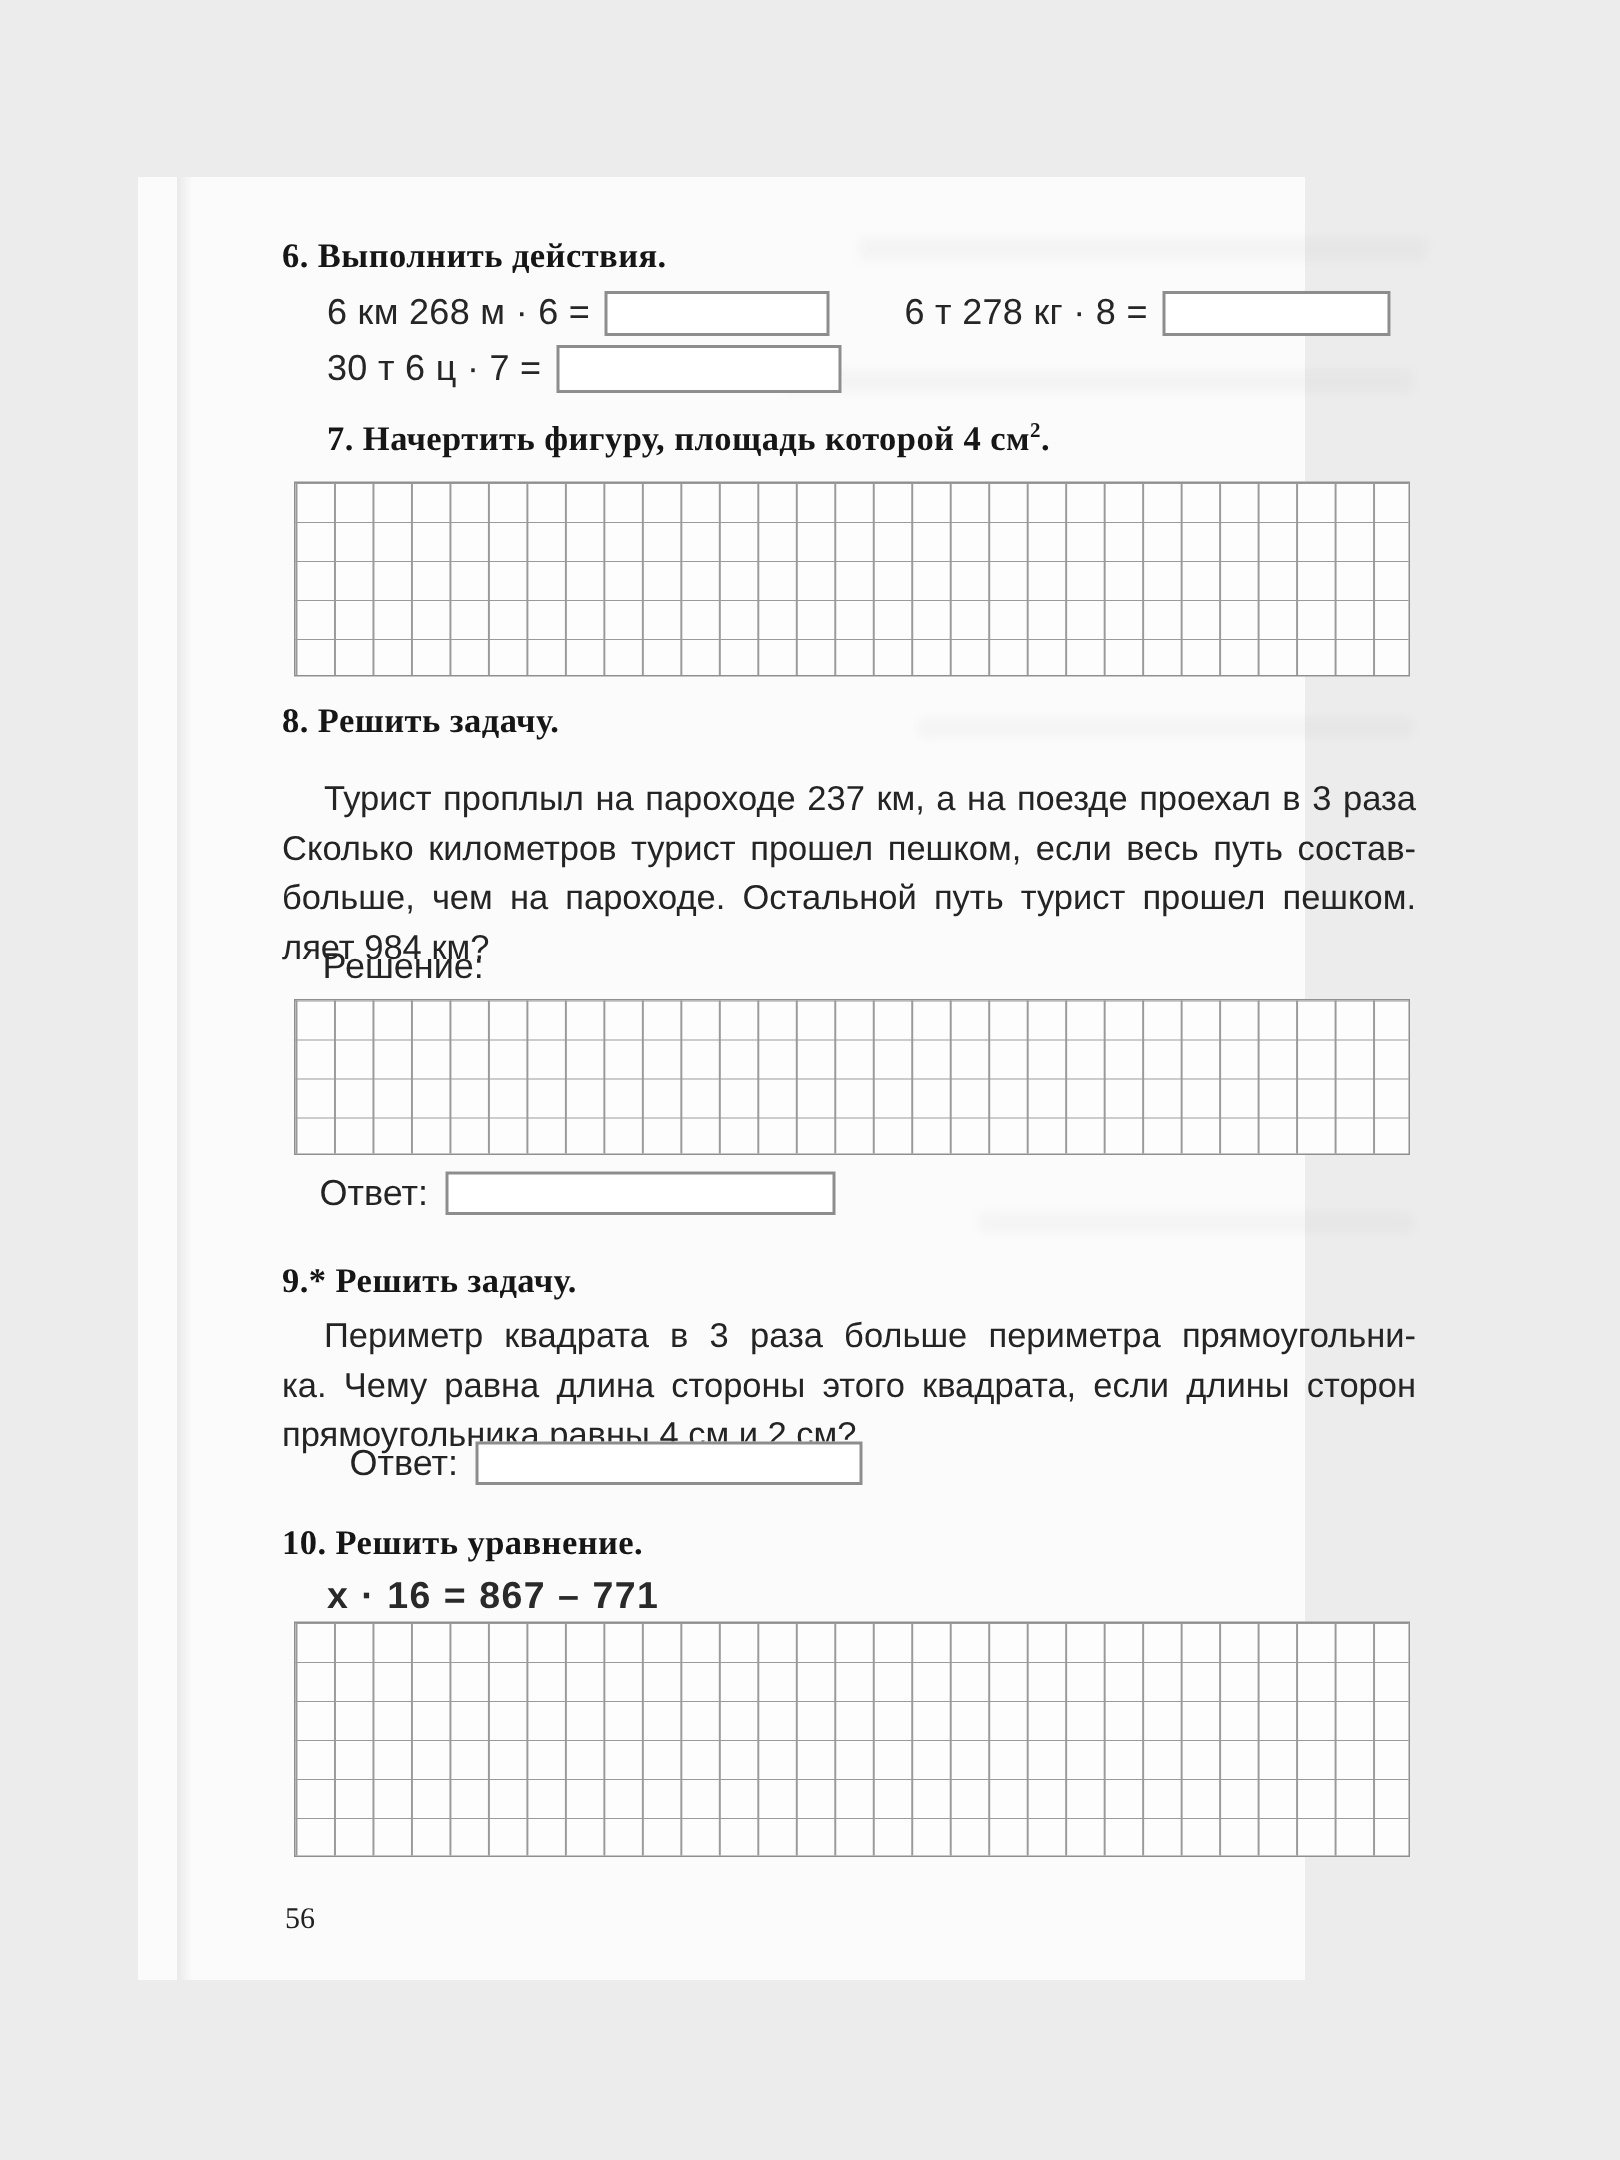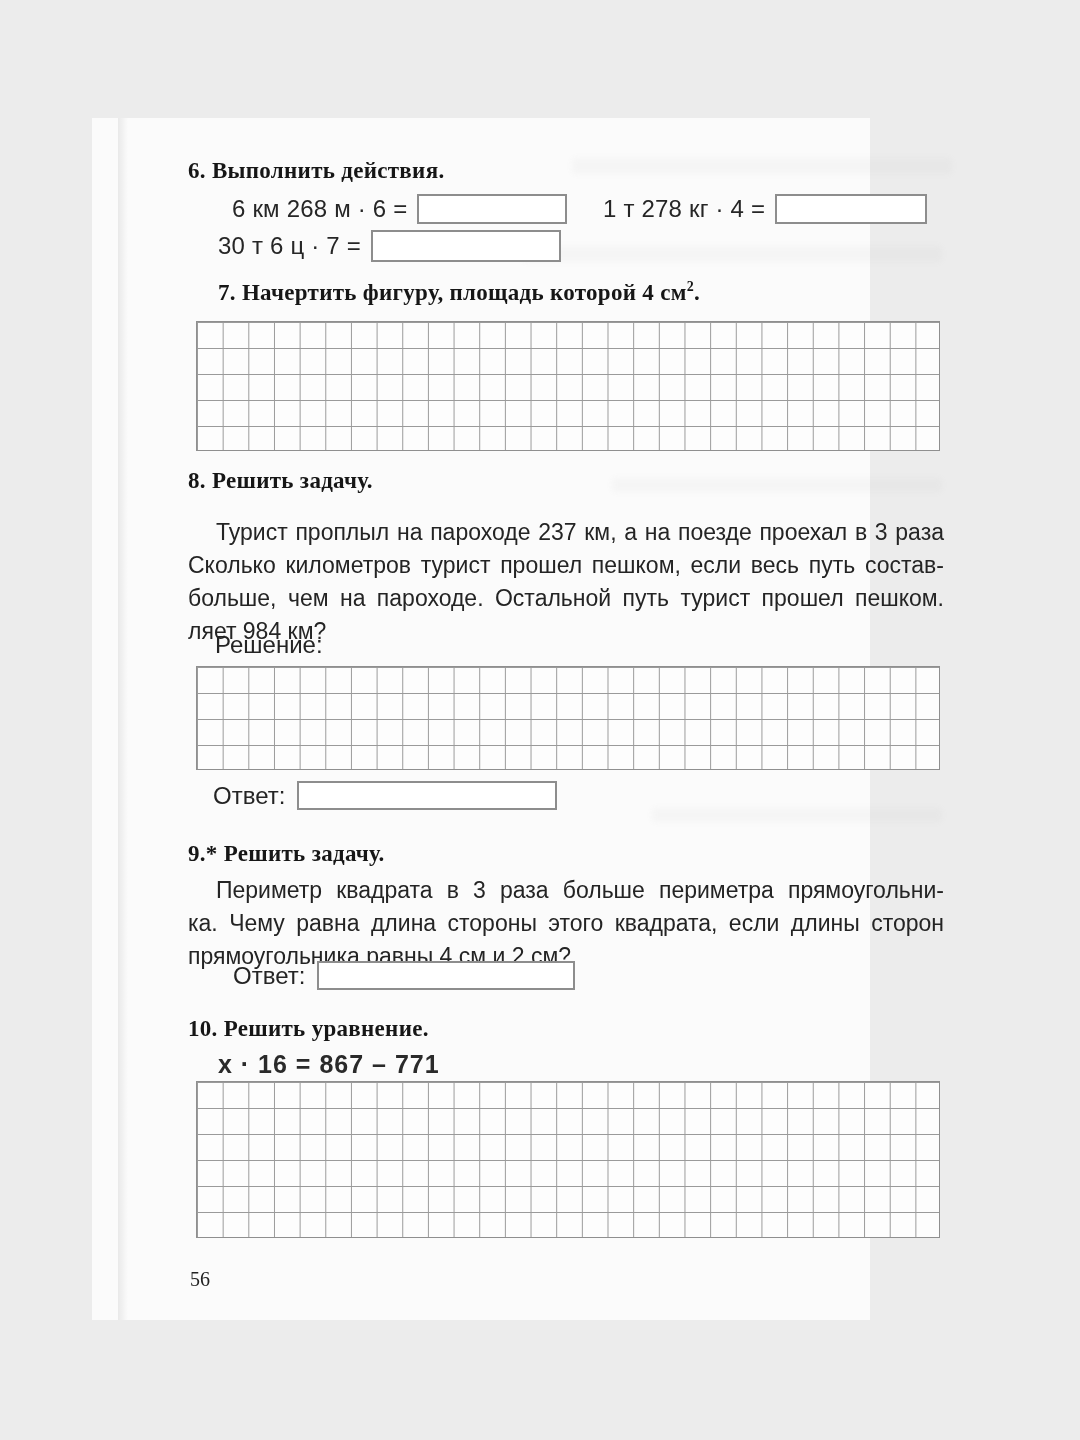--- a/index.html
+++ b/index.html
@@ -70,26 +70,26 @@
 
 <div class="page">
 
   <div class="artifact" style="left:480px;top:40px;width:380px;height:16px;"></div>
   <div class="artifact" style="left:430px;top:128px;width:420px;height:16px;"></div>
   <div class="artifact" style="left:520px;top:360px;width:330px;height:14px;"></div>
   <div class="artifact" style="left:560px;top:690px;width:290px;height:14px;"></div>
 
   <div class="h-serif" style="left:96px;top:40px;">6. Выполнить действия.</div>
 
-  <div class="eq-row" style="left:140px;top:76px;text-align:center;">
+  <div class="eq-row" style="left:126px;top:76px;text-align:center;">
     <span class="eq-text">6 км 268 м · 6 =</span>
     <span class="write-box" style="width:150px;"></span>
   </div>
   <div class="eq-row" style="left:511px;top:76px;">
-    <span class="eq-text">1 т 278 кг · 4 =</span>
+    <span class="eq-text">6 т 278 кг · 8 =</span>
     <span class="write-box" style="width:152px;"></span>
   </div>
   <div class="eq-row" style="left:126px;top:112px;">
     <span class="eq-text">30 т 6 ц · 7 =</span>
     <span class="write-box" style="width:190px;height:32px;"></span>
   </div>
 
   <div class="h-serif" style="left:96px;top:162px;margin-left:30px;"><span>7. Начертить фигуру, площадь которой 4 см</span><sup class="sq">2</sup><span>.</span></div>
 
   <div class="grid grid-1"></div>

